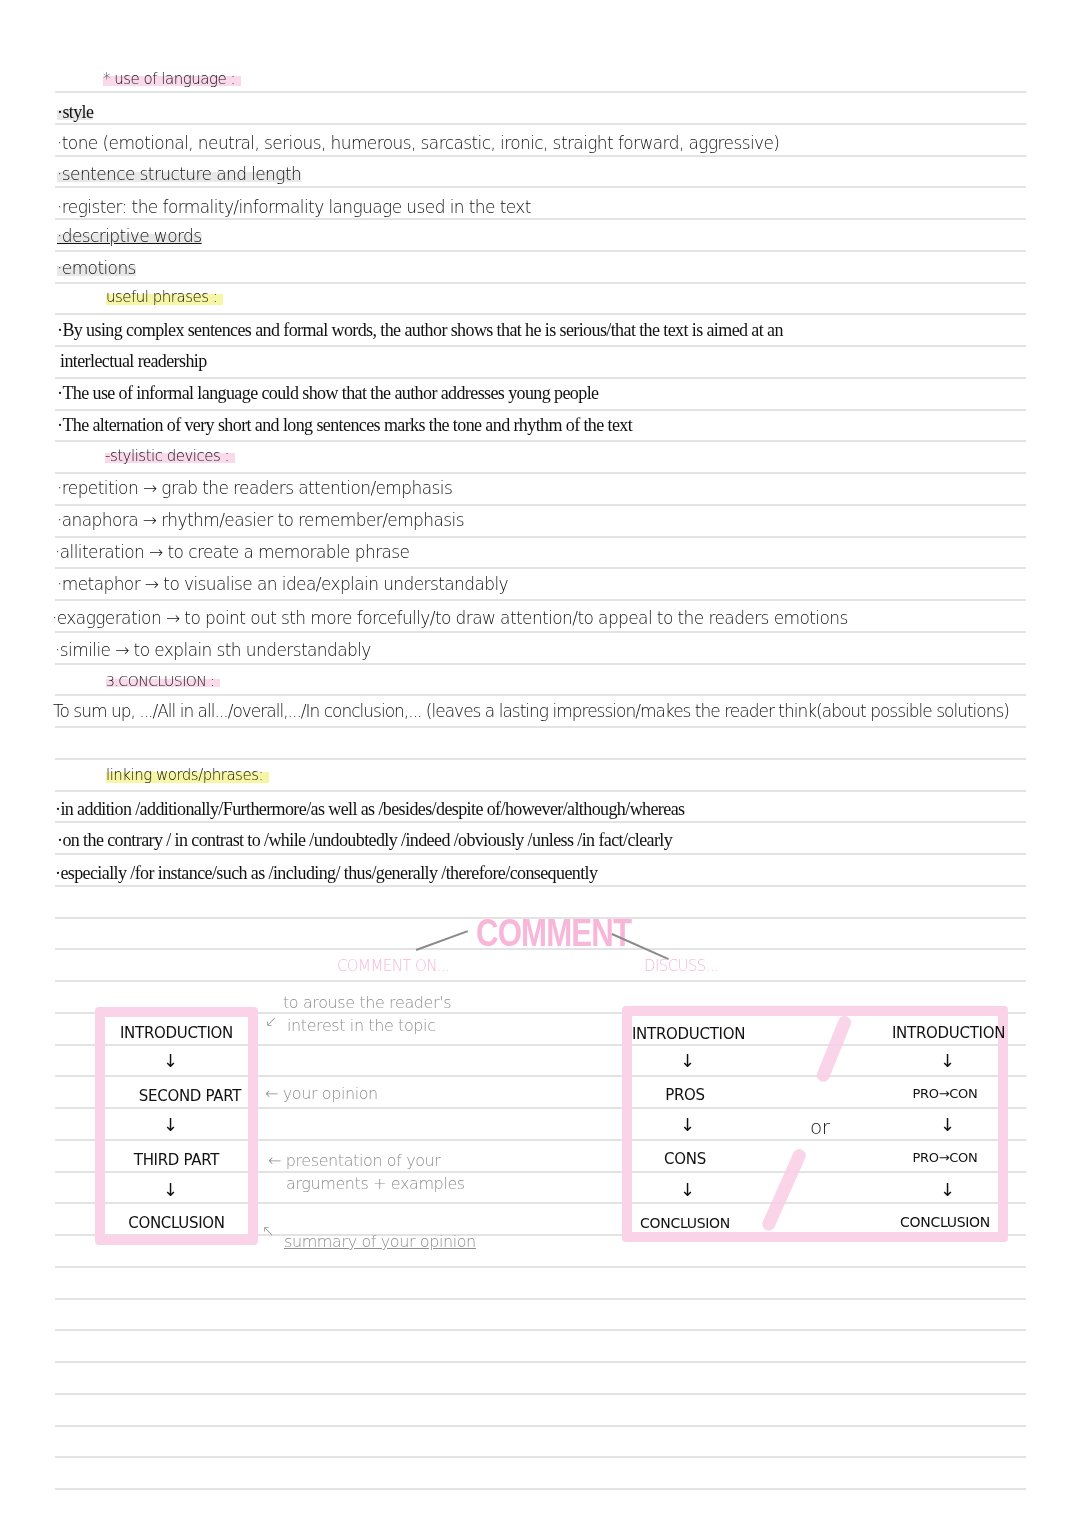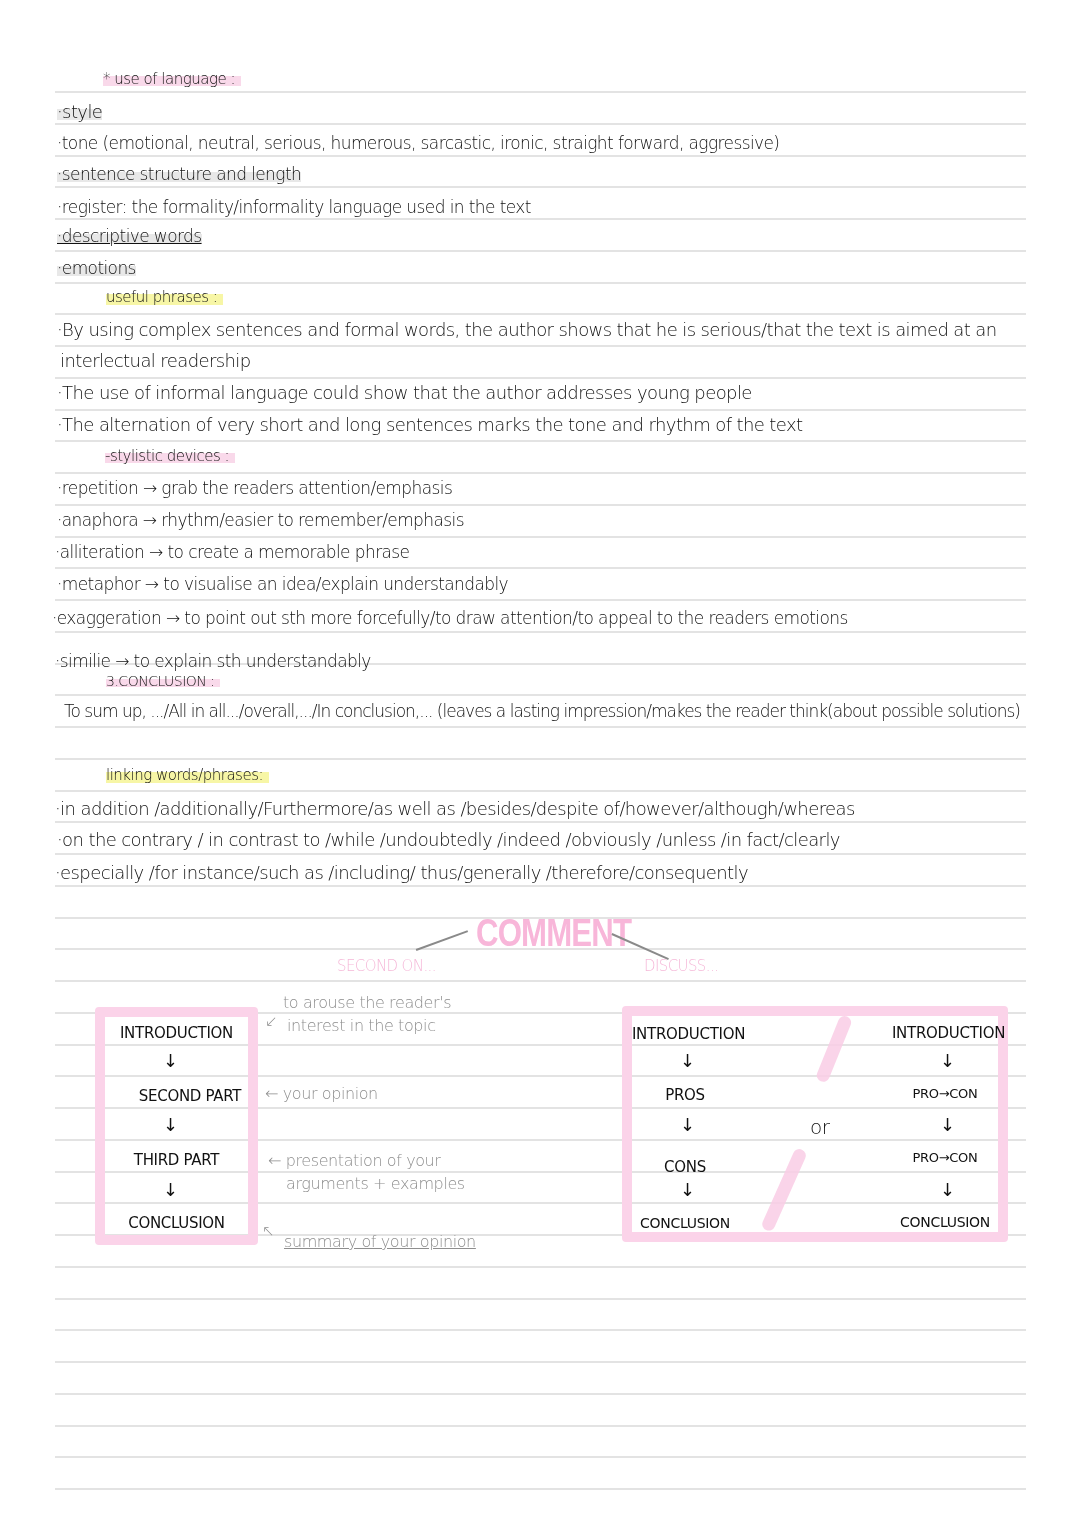--- a/index.html
+++ b/index.html
@@ -3,21 +3,21 @@
 <meta charset="utf-8">
 <style>
   html, body { margin: 0; padding: 0; background: #ffffff; }
   body { width: 1080px; height: 1527px; position: relative; overflow: hidden;
          font-family: "DejaVu Sans", sans-serif; color: #1a1a1a; }
   .lines { position: absolute; left: 55px; top: 0; width: 971px; height: 1527px; }
   .rule { position: absolute; left: 0; width: 971px; height: 2px; background: #e3e3e3; }
   .t { position: absolute; white-space: nowrap; font-family: "DejaVu Sans", sans-serif;
        font-weight: 300; letter-spacing: -0.6px; color: #111; line-height: 1; }
   .s17 { font-size: 17px; }
-  .s18 { font-size: 18px; }
+  .s18 { font-size: 18px; font-family: Liberation Serif, serif; }
   .hl-pink { background: linear-gradient(to bottom, transparent 35%, #f9d9ea 35%, #f9d9ea 90%, transparent 90%); padding-right: 6px; }
   .hl-yellow { background: linear-gradient(to bottom, transparent 35%, #f7f6a6 35%, #f7f6a6 92%, transparent 92%); padding-right: 6px; }
   .hl-gray { background: linear-gradient(to bottom, transparent 40%, #e8e8e8 40%, #e8e8e8 90%, transparent 90%); }
   .head { font-size: 15px; letter-spacing: -0.5px; padding-left: 48px; }
   .pinktxt { color: #f5b8d8; }
   .comment-title { position: absolute; left: 476px; top: 912px; font-family: "Liberation Sans", sans-serif;
        font-weight: 700; font-size: 38px; color: #f8b6d9; letter-spacing: -1px; transform: scaleX(0.82); transform-origin: left top; }
   .box { position: absolute; border: 10px solid #fbd3e9; border-radius: 4px; box-sizing: border-box; }
   .cap { position: absolute; font-family: "DejaVu Sans", sans-serif; font-size: 15px; letter-spacing: -0.3px;
          color: #111; white-space: nowrap; text-align: center; }
@@ -90,34 +90,34 @@
 <div class="t s18" style="left:60px;top:352px;">interlectual readership</div>
 <div class="t s18" style="left:57px;top:384px;">·The use of informal language could show that the author addresses young people</div>
 <div class="t s18" style="left:57px;top:416px;">·The alternation of very short and long sentences marks the tone and rhythm of the text</div>
 
 <div class="t head" style="left:57px;top:449px;"><span class="hl-pink">-stylistic devices :</span></div>
 <div class="t s17" style="left:57px;top:480px;">·repetition → grab the readers attention/emphasis</div>
 <div class="t s17" style="left:57px;top:512px;">·anaphora → rhythm/easier to remember/emphasis</div>
 <div class="t s17" style="left:55px;top:544px;">·alliteration → to create a memorable phrase</div>
 <div class="t s17" style="left:57px;top:576px;">·metaphor → to visualise an idea/explain understandably</div>
 <div class="t s17" style="left:52px;top:610px;">·exaggeration → to point out sth more forcefully/to draw attention/to appeal to the readers emotions</div>
-<div class="t s17" style="left:55px;top:642px;margin-top:11px;">·similie → to explain sth understandably</div>
+<div class="t s17" style="left:55px;top:642px;">·similie → to explain sth understandably</div>
 
 <div class="t head" style="left:58px;top:674px;font-size:14px;"><span class="hl-pink">3.CONCLUSION :</span></div>
-<div class="t s17" style="left:64px;top:703px;letter-spacing:-1px;">To sum up, .../All in all.../overall,.../In conclusion,...  (leaves a lasting impression/makes the reader think(about possible solutions)</div>
+<div class="t s17" style="left:53px;top:703px;letter-spacing:-1px;">To sum up, .../All in all.../overall,.../In conclusion,...  (leaves a lasting impression/makes the reader think(about possible solutions)</div>
 
 <div class="t head" style="left:58px;top:768px;"><span class="hl-yellow">linking words/phrases:</span></div>
 <div class="t s18" style="left:55px;top:800px;">·in addition /additionally/Furthermore/as well as /besides/despite of/however/although/whereas</div>
 <div class="t s18" style="left:57px;top:831px;">·on the contrary / in contrast to /while /undoubtedly /indeed /obviously /unless /in fact/clearly</div>
 <div class="t s18" style="left:55px;top:864px;">·especially /for instance/such as /including/ thus/generally /therefore/consequently</div>
 
 <div class="comment-title">COMMENT</div>
 <div class="connector" style="left:416px;top:949px;width:55px;transform:rotate(-20deg);"></div>
 <div class="connector" style="left:612px;top:933px;width:62px;transform:rotate(24deg);"></div>
-<div class="t pinktxt" style="left:337px;top:959px;font-size:15px;">SECOND ON...</div>
+<div class="t pinktxt" style="left:337px;top:959px;font-size:15px;">COMMENT ON...</div>
 <div class="t pinktxt" style="left:644px;top:959px;font-size:15px;">DISCUSS...</div>
 
 <div class="box" style="left:95px;top:1007px;width:163px;height:238px;"></div>
 <div class="cap" style="left:105px;width:143px;top:1024px;">INTRODUCTION</div>
 <div class="arrow" style="left:163px;top:1050px;">↓</div>
 <div class="cap" style="left:105px;width:170px;top:1087px;">SECOND PART</div>
 <div class="arrow" style="left:163px;top:1114px;">↓</div>
 <div class="cap" style="left:105px;width:143px;top:1151px;">THIRD PART</div>
 <div class="arrow" style="left:163px;top:1179px;">↓</div>
 <div class="cap" style="left:105px;width:143px;top:1214px;">CONCLUSION</div>
@@ -133,21 +133,21 @@
 
 <div class="box" style="left:622px;top:1006px;width:386px;height:236px;"></div>
 <div class="slash" style="left:841px;top:1014px;height:70px;transform:rotate(22deg);transform-origin:top left;"></div>
 <div class="slash" style="left:796px;top:1147px;height:88px;transform:rotate(24deg);transform-origin:top left;"></div>
 <div class="t" style="left:810px;top:1117px;font-size:20px;">or</div>
 
 <div class="cap" style="left:632px;width:106px;top:1025px;">INTRODUCTION</div>
 <div class="arrow" style="left:680px;top:1050px;">↓</div>
 <div class="cap" style="left:632px;width:106px;top:1086px;">PROS</div>
 <div class="arrow" style="left:680px;top:1114px;">↓</div>
-<div class="cap" style="left:632px;width:106px;top:1150px;margin-top:8px;">CONS</div>
+<div class="cap" style="left:632px;width:106px;top:1150px;">CONS</div>
 <div class="arrow" style="left:680px;top:1179px;">↓</div>
 <div class="cap" style="left:632px;width:106px;top:1215px;font-size:14px;">CONCLUSION</div>
 
 <div class="cap" style="left:892px;width:106px;top:1024px;">INTRODUCTION</div>
 <div class="arrow" style="left:940px;top:1050px;">↓</div>
 <div class="cap" style="left:892px;width:106px;top:1086px;font-size:13px;">PRO→CON</div>
 <div class="arrow" style="left:940px;top:1114px;">↓</div>
 <div class="cap" style="left:892px;width:106px;top:1150px;font-size:13px;">PRO→CON</div>
 <div class="arrow" style="left:940px;top:1179px;">↓</div>
 <div class="cap" style="left:892px;width:106px;top:1214px;font-size:14px;">CONCLUSION</div>

